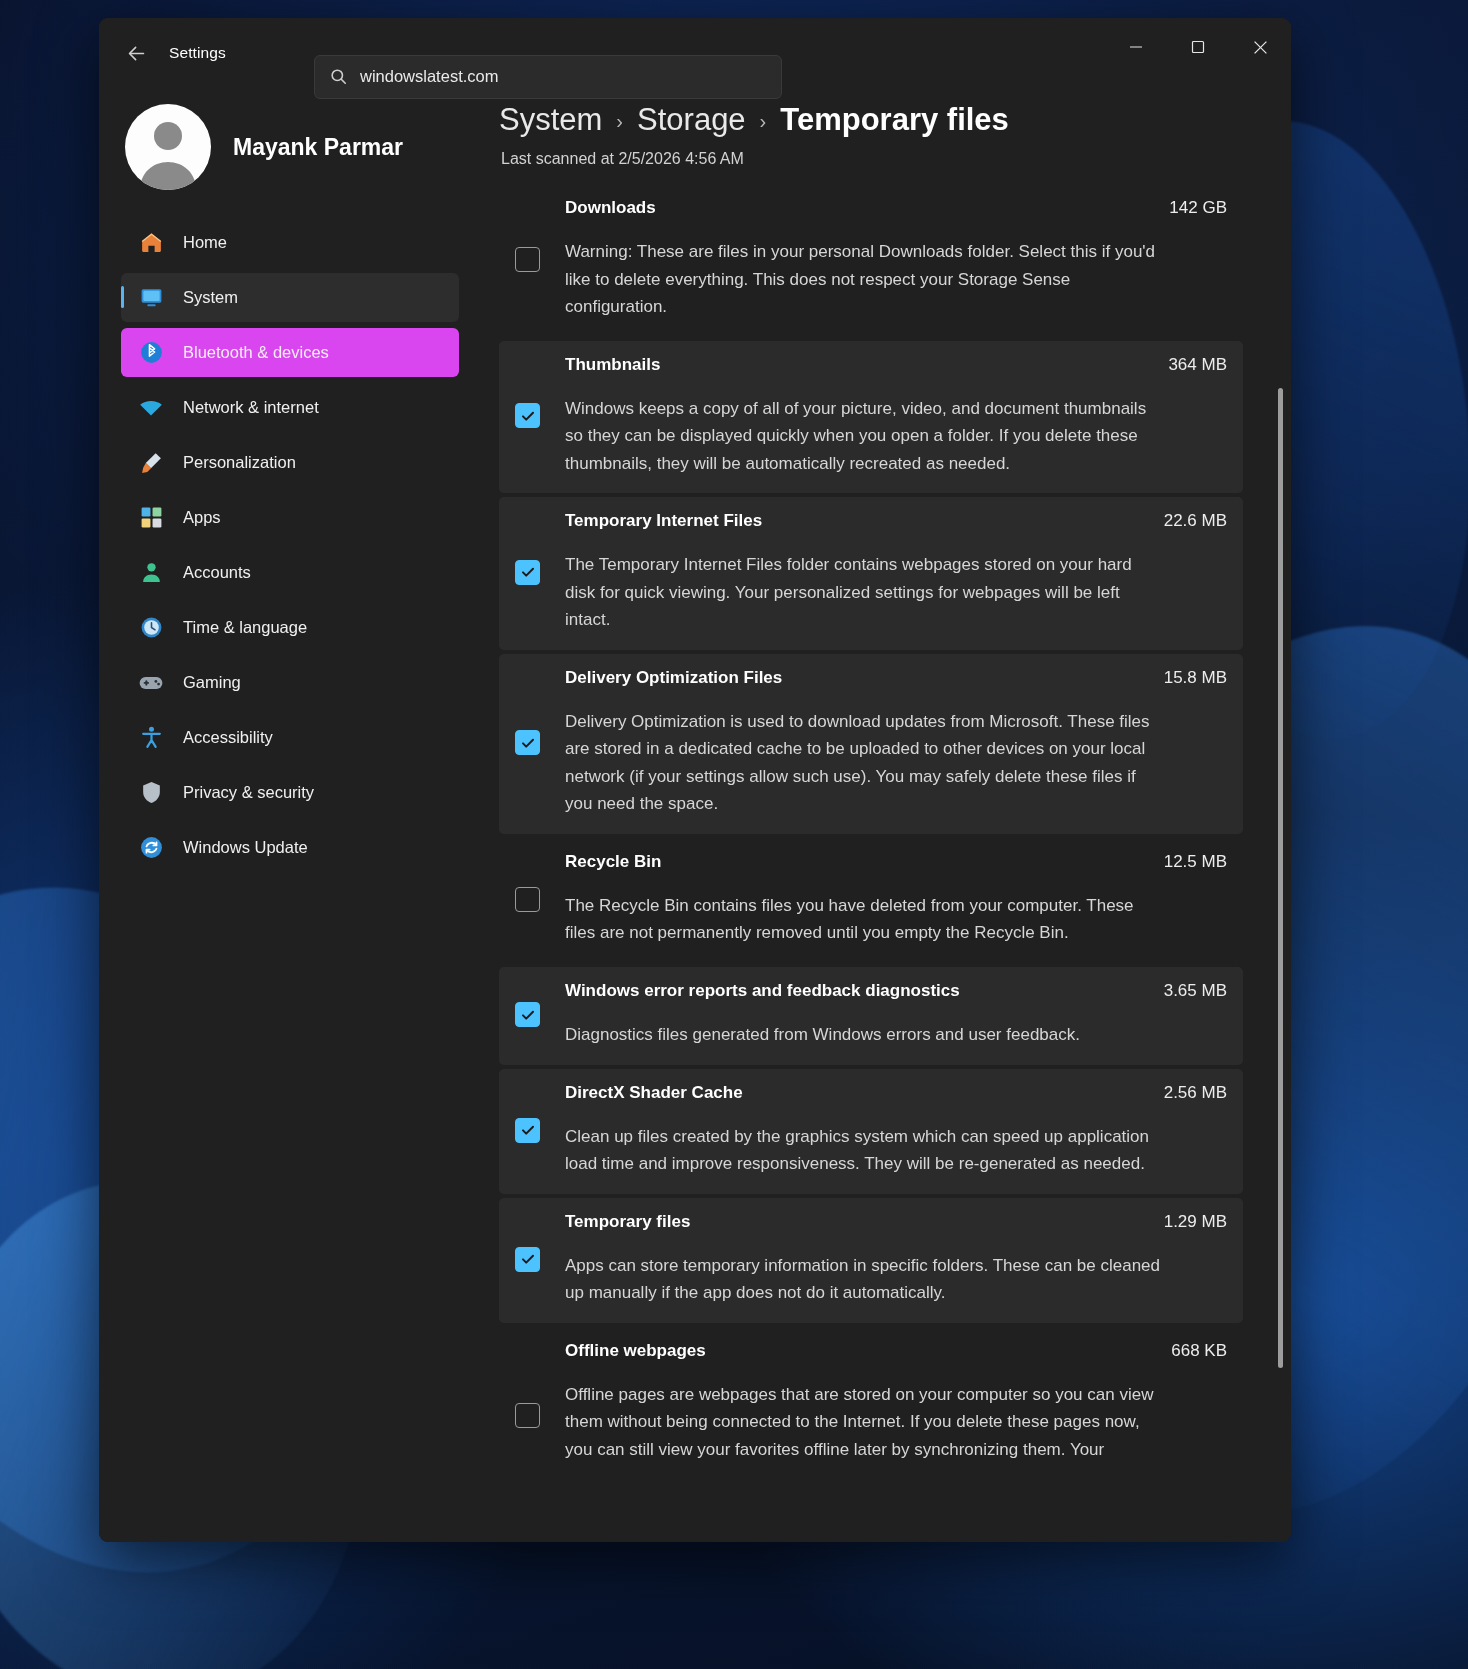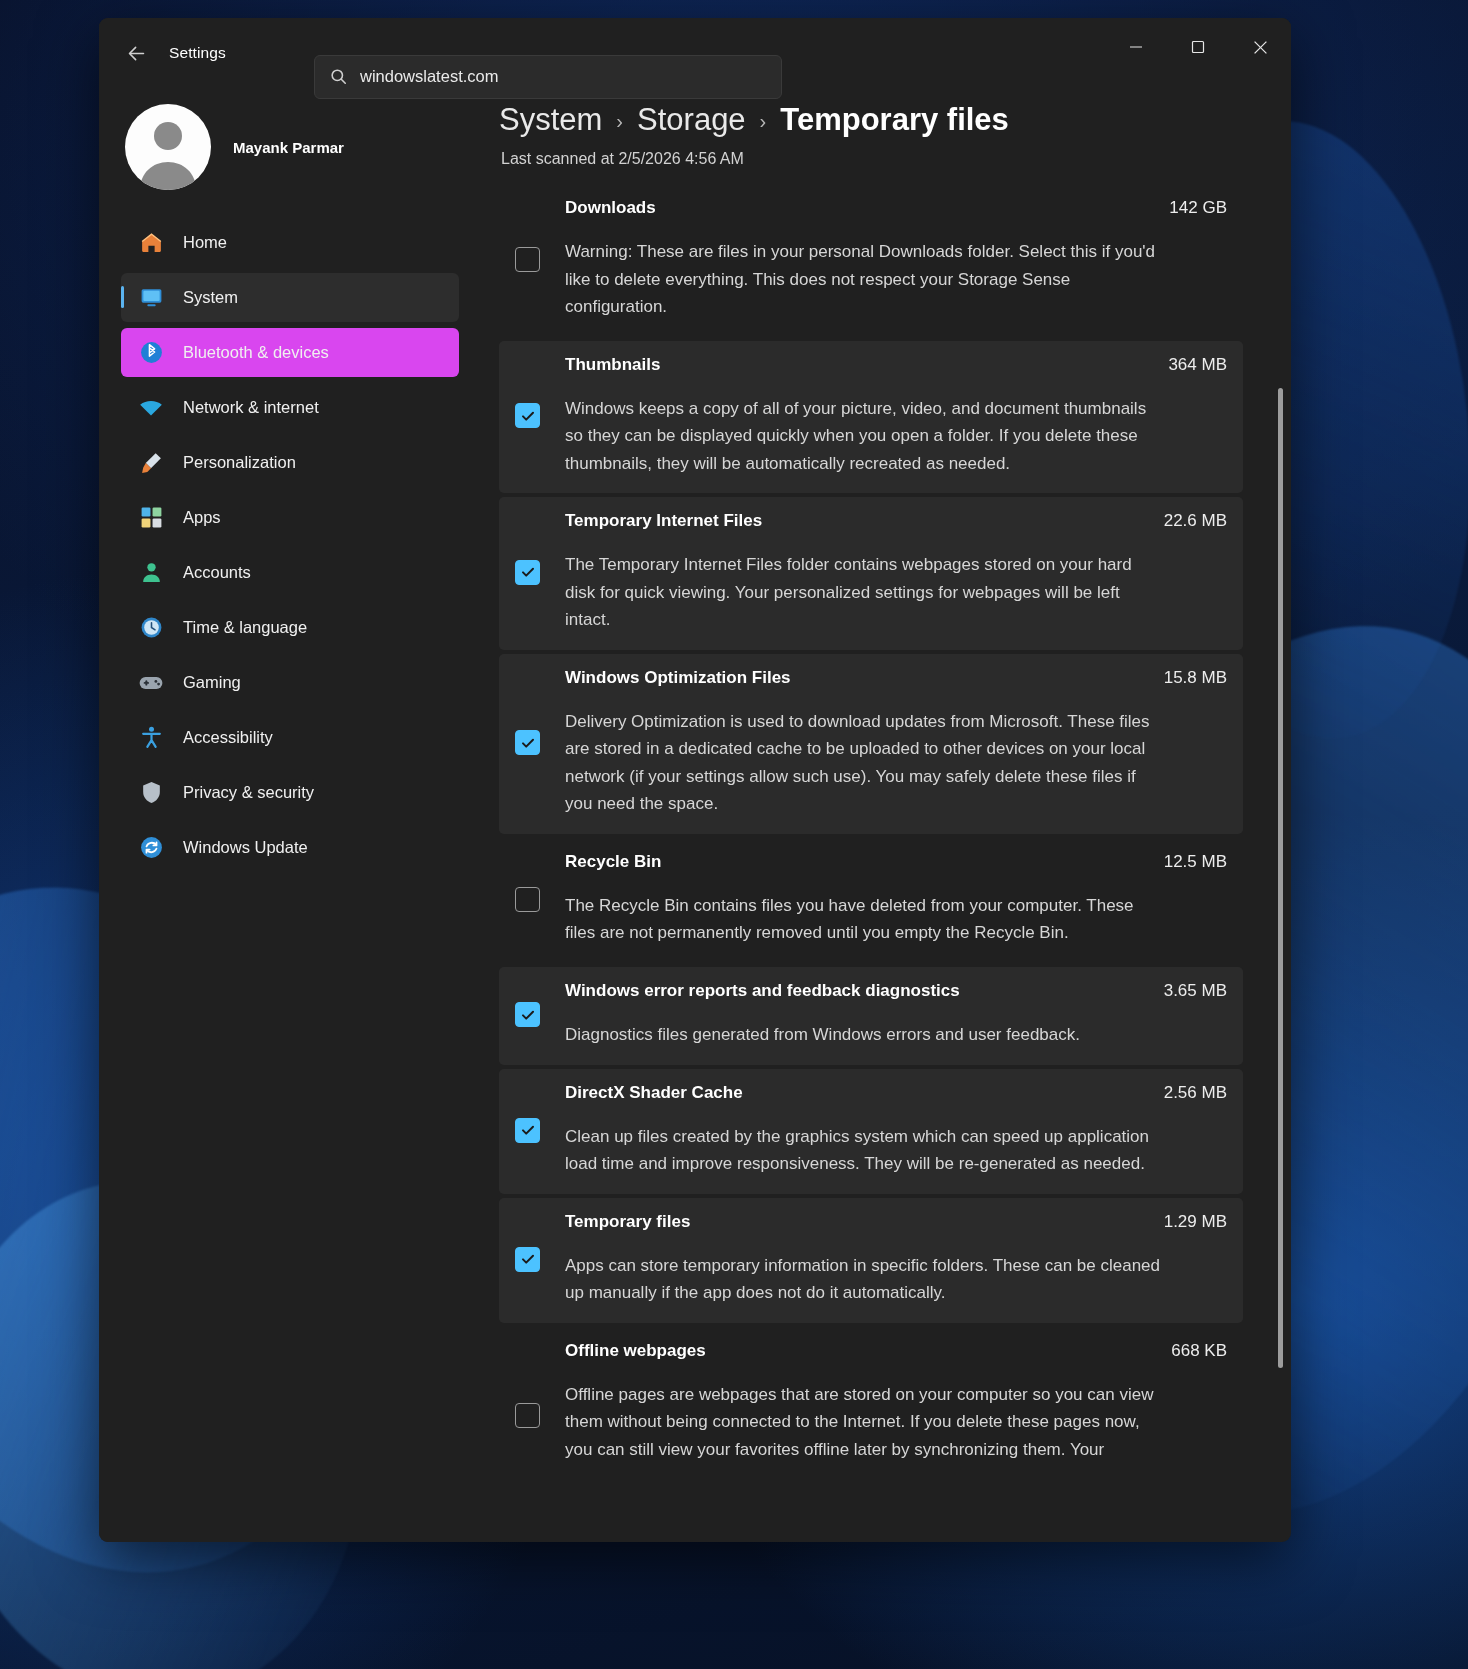--- a/index.html
+++ b/index.html
@@ -134,21 +134,21 @@
     width: 86px; height: 86px;
     border-radius: 50%;
     background: #fdfdfd;
     display: flex; align-items: flex-end; justify-content: center;
     overflow: hidden;
     flex: 0 0 auto;
   }
   .avatar svg { display: block; }
   .profile-name {
     color: #ffffff;
-    font-size: 15px;
+    font-size: 23px;
     font-weight: bold;
     margin-left: 22px;
   }
   .nav-item {
     height: 49px;
     display: flex; align-items: center;
     border-radius: 6px;
     padding-left: 8px;
     margin-bottom: 6px;
     position: relative;
@@ -532,21 +532,21 @@
         <div class="file-row shaded">
           <div class="cb-wrap">
             <div class="cb checked">
               <svg width="16" height="16" viewBox="0 0 16 16">
                   <path d="M3 8.4l3.2 3.2L13 4.8" stroke="#1b1b1b" stroke-width="2" fill="none" stroke-linecap="round" stroke-linejoin="round"></path>
                 </svg>
             </div>
           </div>
           <div class="file-main">
             <div class="file-head">
-              <span class="file-title">Windows Optimization Files</span>
+              <span class="file-title">Delivery Optimization Files</span>
               <span class="file-size">15.8 MB</span>
             </div>
             <div class="file-desc">Delivery Optimization is used to download updates from Microsoft. These files are stored in a dedicated cache to be uploaded to other devices on your local network (if your settings allow such use). You may safely delete these files if you need the space.</div>
           </div>
         </div>
 
         <div class="file-row">
           <div class="cb-wrap">
             <div class="cb">
               

